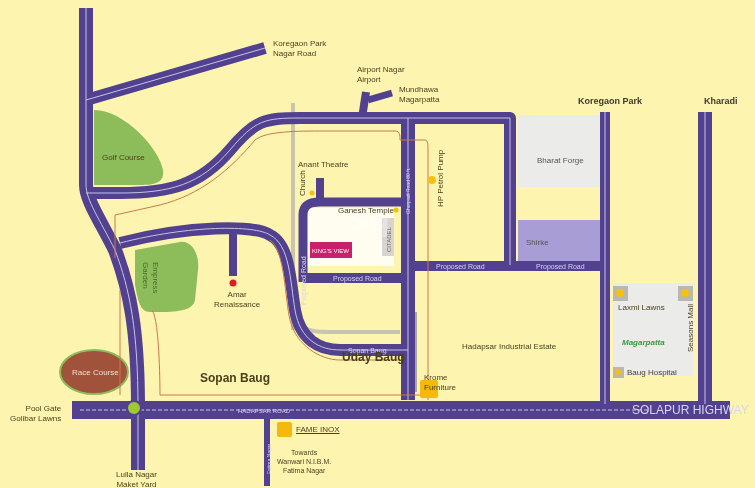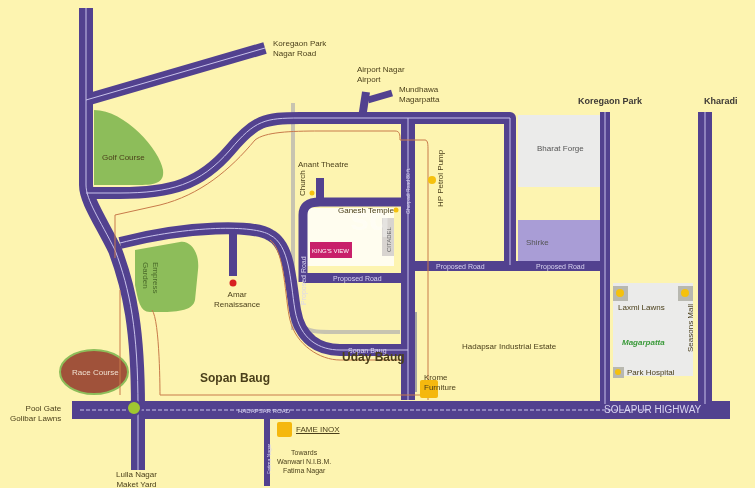--- a/index.html
+++ b/index.html
@@ -103,21 +103,21 @@
   <div class="lbl" style="left:399px;top:85px;"><span>Mundhawa</span><br><span>Magarpatta</span></div>
   <div class="lbl big" style="left:578px;top:95px;font-size:9px;">Koregaon Park</div>
   <div class="lbl big" style="left:688px;top:95px;font-size:9px;margin-left:16px;">Kharadi</div>
 
   <div class="lbl" style="left:102px;top:153px;">Golf Course</div>
   <div class="lbl" style="left:298px;top:160px;">Anant Theatre</div>
   <div class="lbl vert" style="left:298px;top:196px;">Church</div>
   <div class="lbl" style="left:338px;top:206px;">Ganesh Temple</div>
   <div class="lbl vert" style="left:436px;top:207px;">HP Petrol Pump</div>
   <div class="lbl road vert" style="left:403px;top:214px;font-size:5px;">Ghorpadi Road 80 ft.</div>
-  <div class="lbl" style="left:537px;top:144px;color:#555;">Bharat Forge</div>
+  <div class="lbl" style="left:537px;top:156px;color:#555;">Bharat Forge</div>
   <div class="lbl" style="left:526px;top:238px;color:#555;">Shirke</div>
 
   <div class="lbl" style="left:312px;top:246px;font-size:6px;color:#fff;">KING'S VIEW</div>
   <div class="lbl vert" style="left:384px;top:252px;font-size:6px;color:#666;">CITADEL</div>
 
   <div class="lbl road" style="left:333px;top:274px;">Proposed Road</div>
   <div class="lbl road" style="left:436px;top:262px;">Proposed Road</div>
   <div class="lbl road" style="left:536px;top:262px;">Proposed Road</div>
   <div class="lbl road vert" style="left:299px;top:305px;">Proposed Road</div>
   <div class="lbl road" style="left:348px;top:346px;">Sopan Baug</div>
@@ -127,22 +127,22 @@
   <div class="lbl" style="left:462px;top:330px;margin-top:12px;">Hadapsar Industrial Estate</div>
   <div class="lbl" style="left:424px;top:357px;margin-top:16px;"><span>Krome</span><br><span>Furniture</span></div>
 
   <div class="lbl" style="left:72px;top:368px;color:#f0e0d0;">Race Course</div>
   <div class="lbl area" style="left:200px;top:373px;">Sopan Baug</div>
   <div class="lbl area" style="left:342px;top:352px;">Uday Baug</div>
 
   <div class="lbl" style="left:618px;top:303px;">Laxmi Lawns</div>
   <div class="lbl" style="left:622px;top:338px;color:#3a9a3a;font-style:italic;font-weight:bold;">Magarpatta</div>
   <div class="lbl vert" style="left:686px;top:352px;">Seasons Mall</div>
-  <div class="lbl" style="left:627px;top:368px;">Park Hospital</div>
+  <div class="lbl" style="left:627px;top:368px;">Baug Hospital</div>
 
   <div class="lbl" style="left:10px;top:404px;text-align:right;"><span>Pool Gate</span><br><span>Golibar Lawns</span></div>
   <div class="lbl road" style="left:238px;top:406px;font-size:6px;">HADAPSAR ROAD</div>
-  <div class="lbl road" style="left:604px;top:405px;font-size:10px;">SOLAPUR HIGHWAY</div>
+  <div class="lbl road" style="left:632px;top:405px;font-size:12px;">SOLAPUR HIGHWAY</div>
   <div class="lbl" style="left:296px;top:425px;text-decoration:underline;">FAME INOX</div>
   <div class="lbl road vert" style="left:264px;top:474px;font-size:5px;">Fatima Nagar</div>
   <div class="lbl" style="left:277px;top:448px;text-align:center;font-size:7px;line-height:9px;"><span>Towards</span><br><span>Wanwari N.I.B.M.</span><br><span>Fatima Nagar</span></div>
   <div class="lbl" style="left:116px;top:470px;text-align:center;"><span>Lulla Nagar</span><br><span>Maket Yard</span></div>
 </div>
 
 </body></html>

